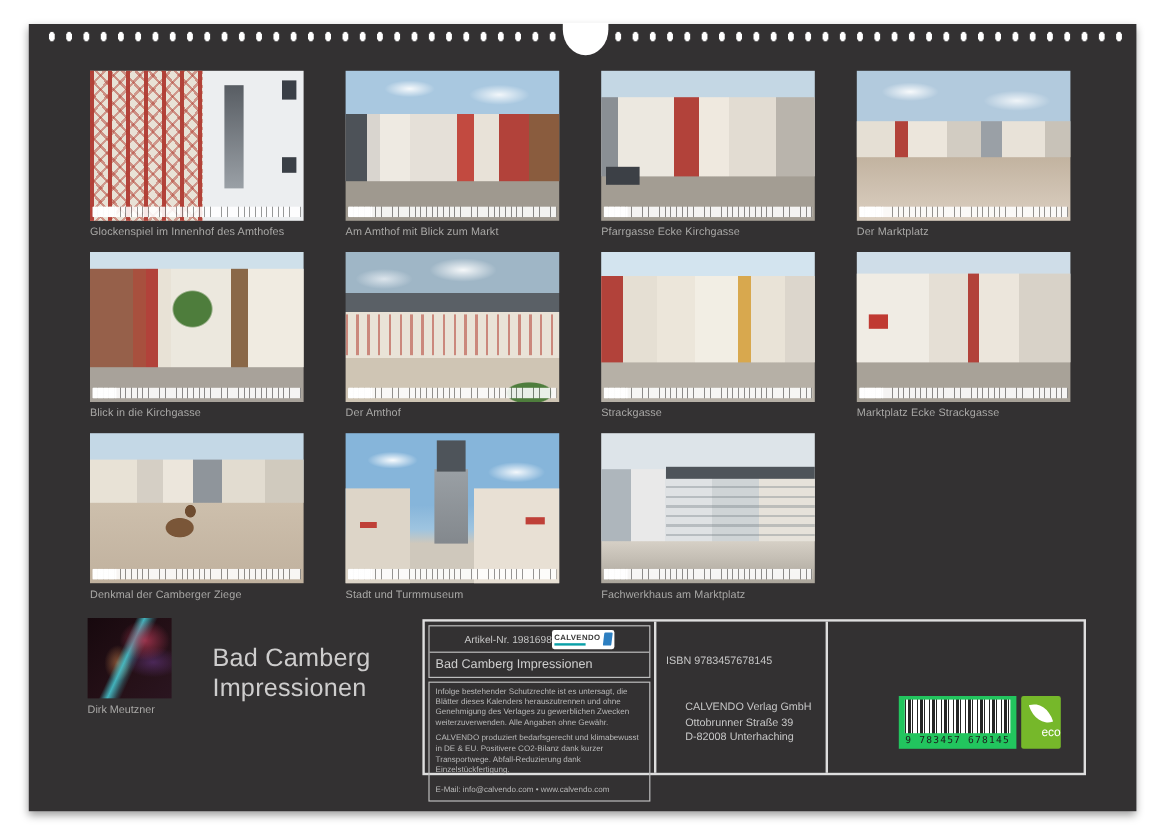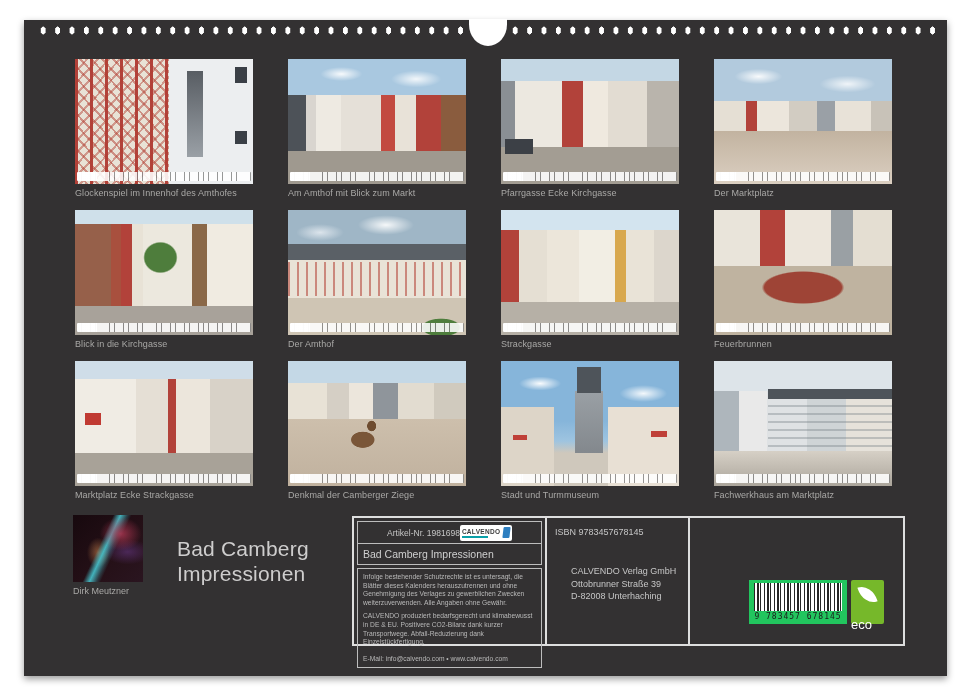--- a/index.html
+++ b/index.html
@@ -116,21 +116,21 @@
   .big-title{
     position:absolute;left:153px;top:516px;font-size:21px;line-height:25px;
     color:#cecdcd;letter-spacing:.2px;
   }
   
   .panel{
     position:absolute;left:328px;top:496px;width:549px;height:126px;
     border:2px solid #dedede;display:flex;color:#c6c6c6;
   }
   .col1{width:193px;border-right:2px solid #dedede;padding:3px;box-sizing:border-box;}
-  .col2{width:143px;border-right:2px solid #dedede;padding:9px 8px;box-sizing:border-box;}
+  .col2{width:143px;border-right:2px solid #dedede;padding:27px 8px;box-sizing:border-box;}
   .col3{flex:1;position:relative;}
   .boxA{border:1px solid #bdbdbd;}
   .rowA1{display:flex;justify-content:center;align-items:center;height:21px;padding:0 5px;border-bottom:1px solid #bdbdbd;}
   .artikel{font-size:8.5px;}
   .logo{width:48px;height:16px;background:#ffffff;border-radius:2px;display:flex;align-items:center;justify-content:center;gap:3px;padding:0 2px;}
   .logo-txt-wrap{display:flex;flex-direction:column;align-items:flex-start;}
   .logo-txt{font-size:6.5px;font-weight:bold;color:#3a3a3a;letter-spacing:.3px;line-height:7px;}
   .logo-bar{width:26px;height:2px;background:#0aa0a8;margin-top:1px;}
   .logo-pagei{width:8px;height:11px;background:#2d7fc1;transform:skewX(-7deg);border-radius:1px;}
   .rowA2{height:20px;display:flex;align-items:center;padding:0 5px;font-size:10.5px;color:#cfcfcf;}
@@ -143,21 +143,21 @@
     position:absolute;left:59px;bottom:20px;width:98px;height:44px;background:#22c55e;
     display:flex;flex-direction:column;
   }
   .bars{height:28px;margin:3px 5px 0 5px;
     background:repeating-linear-gradient(90deg,#242424 0 1px,#ffffff 1px 3px,#242424 3px 5px,#ffffff 5px 6px,#242424 6px 7px,#ffffff 7px 10px);}
   .digits{font-family:"DejaVu Sans Mono","Liberation Mono",monospace;font-size:8px;color:#1c1c1c;text-align:center;letter-spacing:1px;margin-top:1px;}
   .eco{
     position:absolute;left:161px;bottom:20px;width:33px;height:44px;background:#76b82a;border-radius:2px;
   }
   .leaf{width:15px;height:19px;background:#ffffff;border-radius:0 95% 0 95%;transform:rotate(-18deg);margin:5px auto 0;}
-  .eco-label{color:#ffffff;font-size:13px;text-align:left;margin-top:13px;}
+  .eco-label{color:#ffffff;font-size:10px;text-align:right;margin-top:1px;}
 </style>
 </head>
 <body>
 
 <div class="page">
   <div class="holes left"></div>
   <div class="holes right"></div>
   <div class="hanger"></div>
 
   <div class="grid">
@@ -195,26 +195,20 @@
       <div class="photo p5">
           <div class="strip"></div>
         </div>
       <div class="caption">Der Amthof</div>
     </div>
     <div class="cell">
       <div class="photo p6">
           <div class="strip"></div>
         </div>
       <div class="caption">Strackgasse</div>
-    </div>
-    <div class="cell">
-      <div class="photo p7">
-          <div class="strip"></div>
-        </div>
-      <div class="caption">Feuerbrunnen</div>
     </div>
     <div class="cell">
       <div class="photo p8">
           <div class="strip"></div>
         </div>
       <div class="caption">Marktplatz Ecke Strackgasse</div>
     </div>
     <div class="cell">
       <div class="photo p9">
           <div class="strip"></div>

